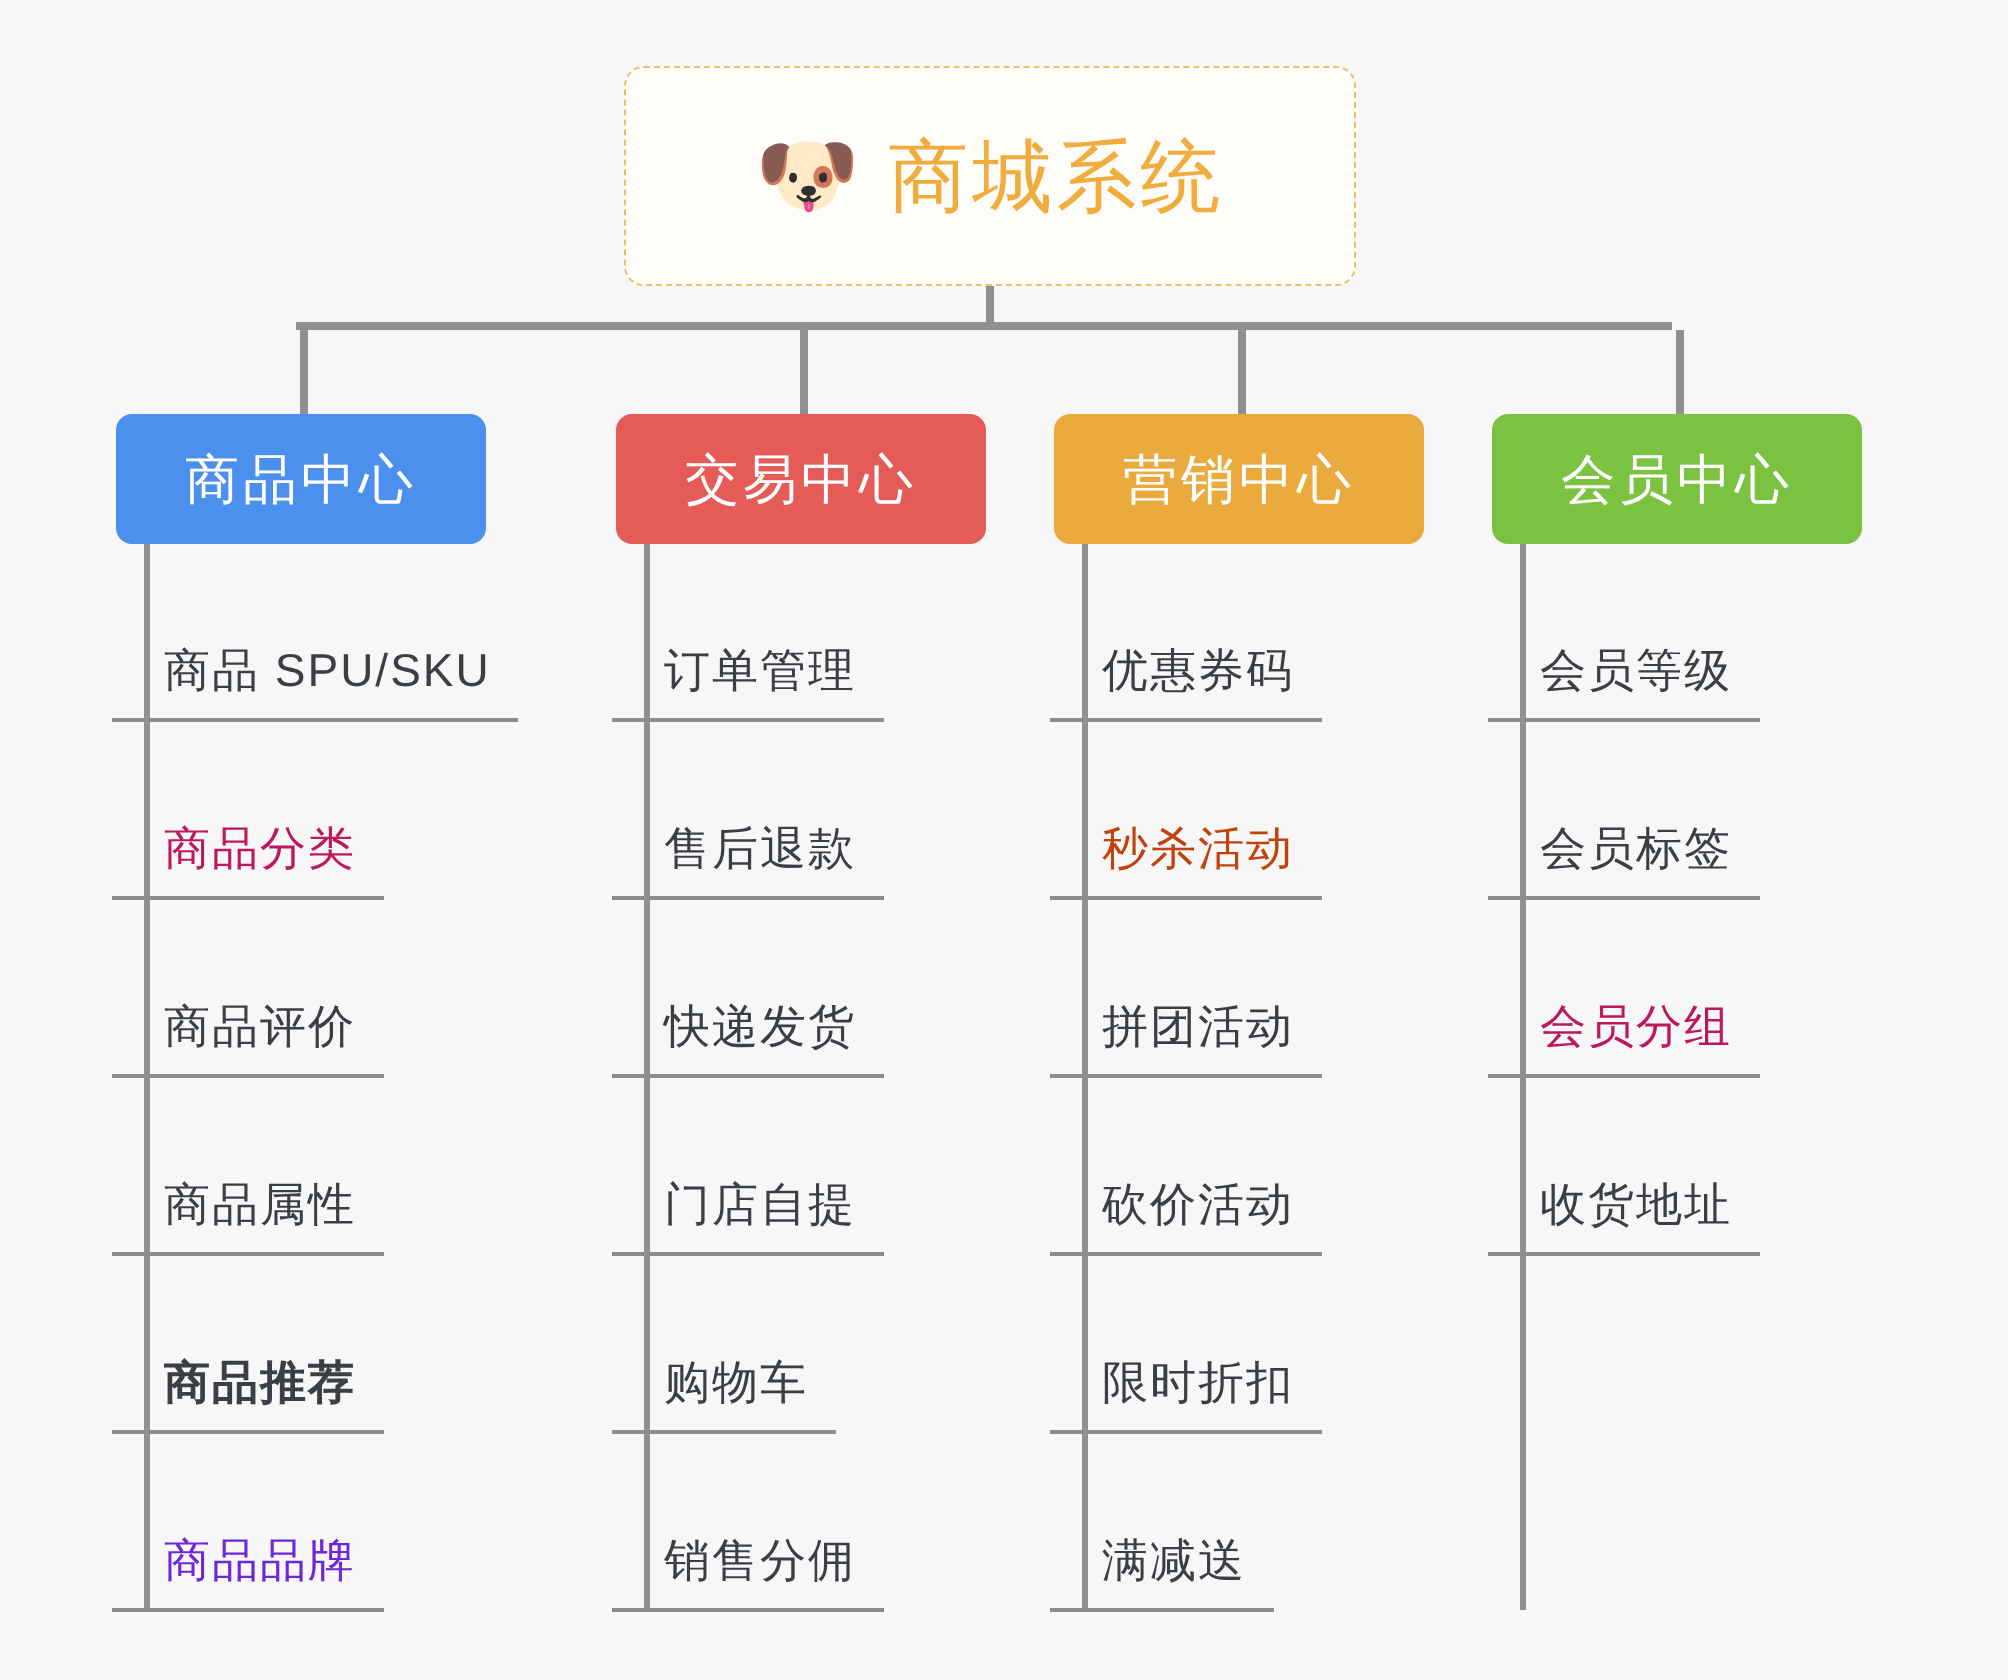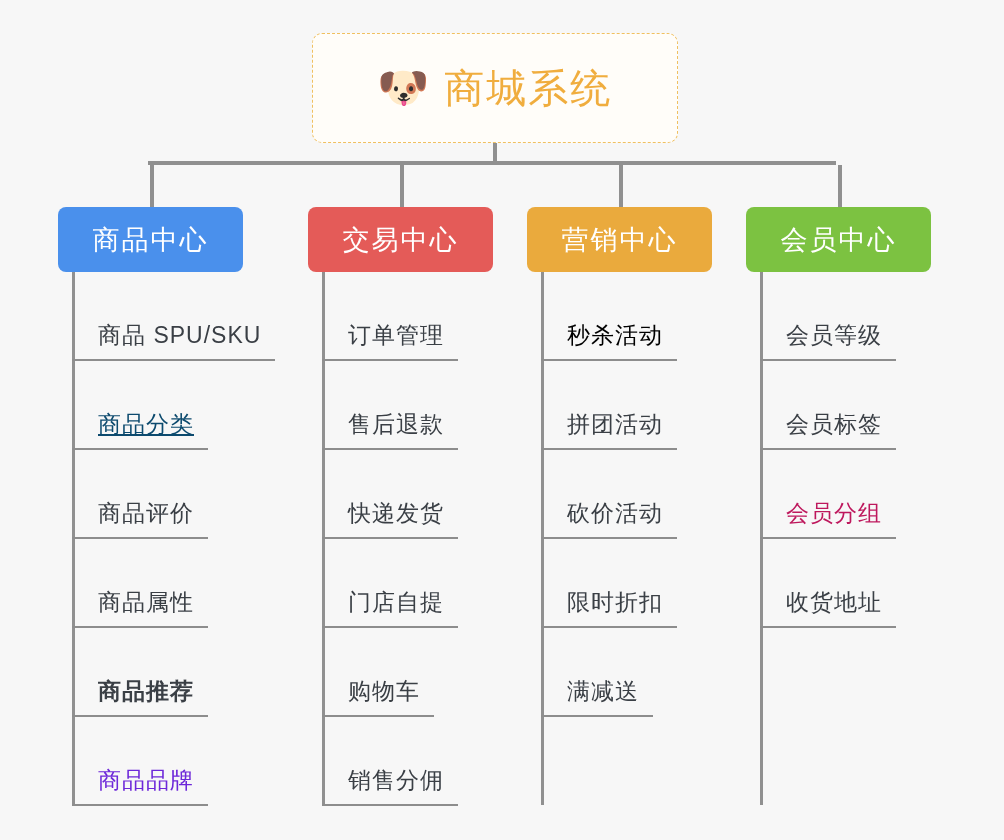--- a/index.html
+++ b/index.html
@@ -112,21 +112,21 @@
     position: absolute;
     left: 22px;
     top: 107px;
     width: 3px;
     background: #909090;
   }
 
   .leaf-list {
     position: absolute;
     top: 107px;
-    left: 22px;
+    left: 6px;
     width: 190px;
   }
   .leaf {
     position: relative;
     height: 89px;
     box-sizing: border-box;
     display: flex;
     align-items: flex-end;
   }
   .leaf-inner {
@@ -160,21 +160,21 @@
     <div class="drop" style="background: rgb(144, 144, 144);"></div>
     <div class="cat-header" style="background: rgb(74, 144, 236);">
       <span>商品中心</span>
     </div>
     <div class="trunk" style="height: 533px; background: rgb(144, 144, 144);"></div>
     <div class="leaf-list">
       <div class="leaf">
           <div class="leaf-inner" style="border-bottom-color: rgb(141, 141, 141);"><span class="leaf-label" style="color: rgb(58, 63, 69);">商品 SPU/SKU</span></div>
         </div>
       <div class="leaf">
-          <div class="leaf-inner" style="border-bottom-color: rgb(141, 141, 141);"><span class="leaf-label" style="color: #0c4a6e; text-decoration: underline;">商品分类</span></div>
+          <div class="leaf-inner" style="border-bottom-color: rgb(141, 141, 141);"><span class="leaf-label" style="color: #be185d;">商品分类</span></div>
         </div>
       <div class="leaf">
           <div class="leaf-inner" style="border-bottom-color: rgb(141, 141, 141);"><span class="leaf-label" style="color: rgb(58, 63, 69);">商品评价</span></div>
         </div>
       <div class="leaf">
           <div class="leaf-inner" style="border-bottom-color: rgb(141, 141, 141);"><span class="leaf-label" style="color: rgb(58, 63, 69);">商品属性</span></div>
         </div>
       <div class="leaf">
           <div class="leaf-inner" style="border-bottom-color: rgb(141, 141, 141); font-weight: bold;"><span class="leaf-label" style="color: rgb(58, 63, 69);">商品推荐</span></div>
         </div>
@@ -213,21 +213,24 @@
   </div>
 
   <div class="column col-2">
     <div class="drop" style="background: rgb(144, 144, 144);"></div>
     <div class="cat-header" style="background: rgb(234, 170, 61); justify-content: center;">
       <span>营销中心</span>
     </div>
     <div class="trunk" style="height: 533px; background: rgb(144, 144, 144);"></div>
     <div class="leaf-list">
       <div class="leaf">
-          <div class="leaf-inner" style="border-bottom-color: rgb(141, 141, 141);"><span class="leaf-label" style="color: #000000; font-family: Liberation Mono, monospace;">秒杀活动</span></div>
+          <div class="leaf-inner" style="border-bottom-color: rgb(141, 141, 141);"><span class="leaf-label" style="color: rgb(58, 63, 69);">优惠券码</span></div>
+        </div>
+      <div class="leaf">
+          <div class="leaf-inner" style="border-bottom-color: rgb(141, 141, 141);"><span class="leaf-label" style="color: #c2410c; font-family: Liberation Mono, monospace;">秒杀活动</span></div>
         </div>
       <div class="leaf">
           <div class="leaf-inner" style="border-bottom-color: rgb(141, 141, 141);"><span class="leaf-label" style="color: rgb(58, 63, 69);">拼团活动</span></div>
         </div>
       <div class="leaf">
           <div class="leaf-inner" style="border-bottom-color: rgb(141, 141, 141);"><span class="leaf-label" style="color: rgb(58, 63, 69);">砍价活动</span></div>
         </div>
       <div class="leaf">
           <div class="leaf-inner" style="border-bottom-color: rgb(141, 141, 141);"><span class="leaf-label" style="color: rgb(58, 63, 69);">限时折扣</span></div>
         </div>

